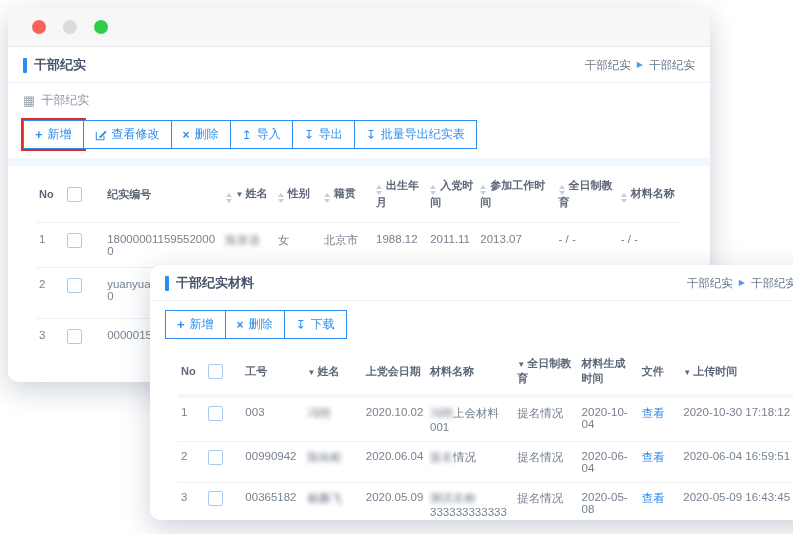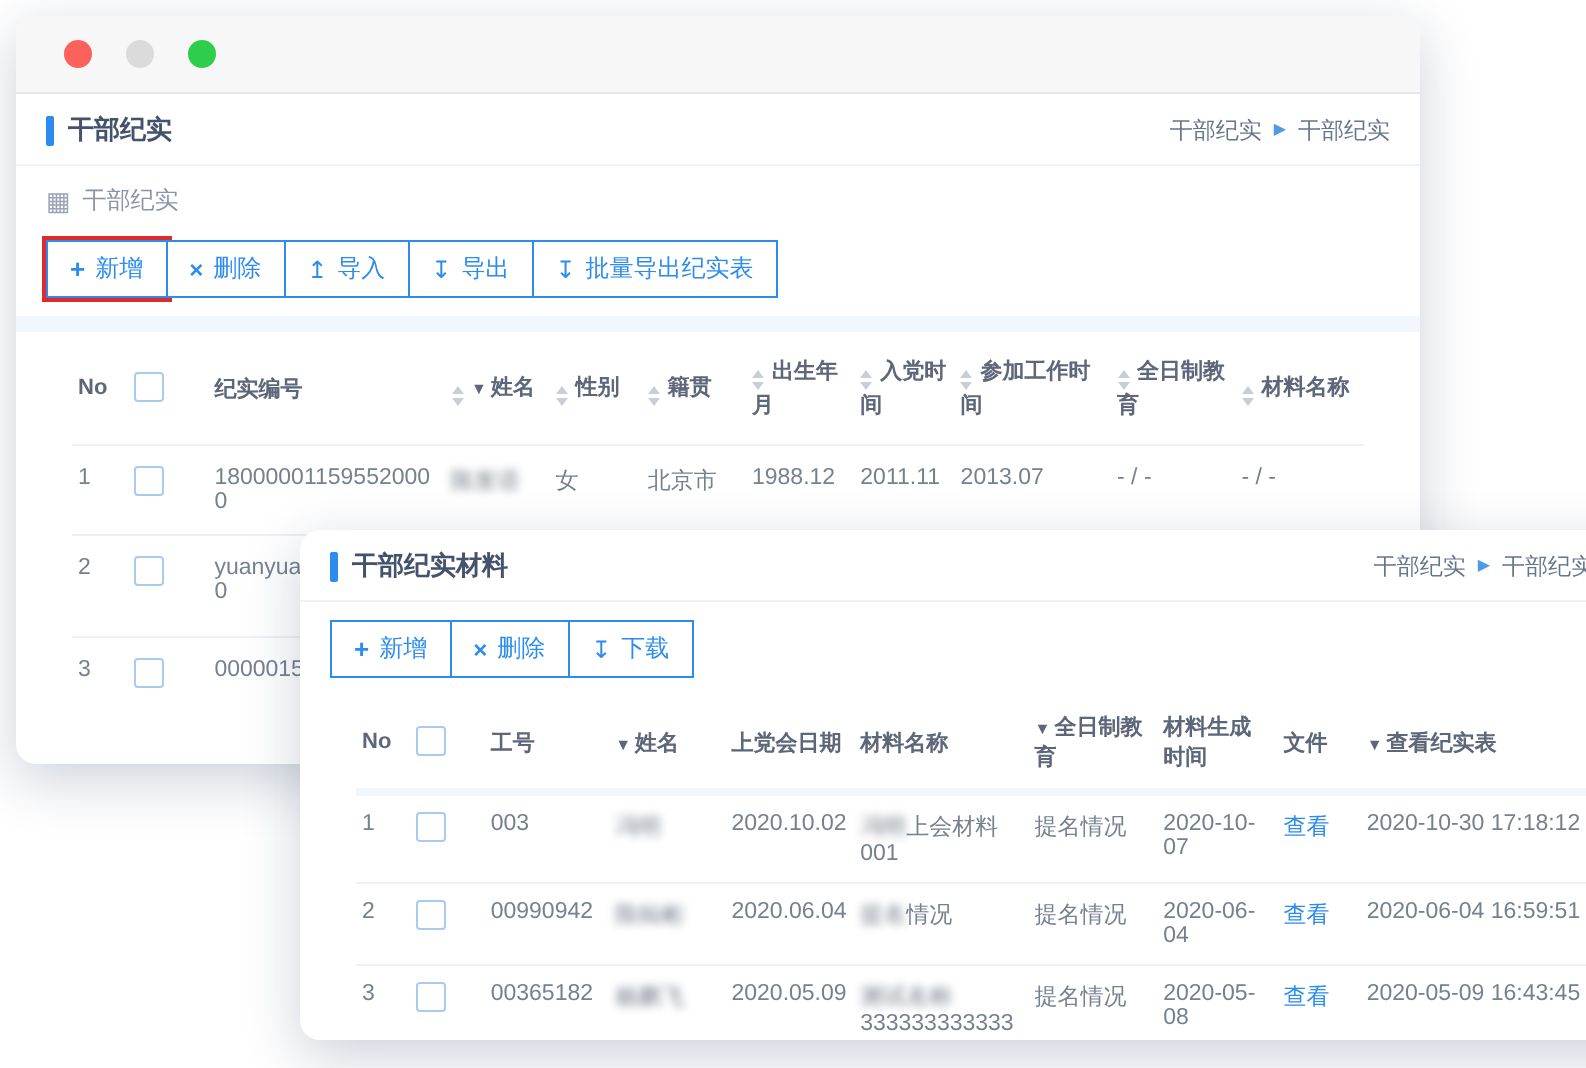--- a/index.html
+++ b/index.html
@@ -83,20 +83,29 @@
   <div class="section-row">
     <span class="grid-ic">▦</span>
     <span>干部纪实</span>
   </div>
 
   <div class="toolbar">
     <button class="btn">
       <span class="bi plus">+</span>
       <span>新增</span>
       <span class="hl-box"></span>
+    </button>
+    <button class="btn">
+      <span class="bi">
+          <svg width="12" height="12" viewBox="0 0 14 14">
+            <path d="M1.5 3.5v9h9V8" fill="none" stroke="currentColor" stroke-width="1.2"></path>
+            <path d="M5.5 8.5l6.5-6.5 1.6 1.6-6.5 6.5-2.3.7z" fill="currentColor"></path>
+          </svg>
+        </span>
+      <span>查看修改</span>
     </button>
     <button class="btn">
       <span class="bi" style="font-weight:bold">×</span>
       <span>删除</span>
     </button>
     <button class="btn">
       <span class="bi">↥</span>
       <span>导入</span>
     </button>
     <button class="btn">
@@ -257,33 +266,33 @@
         <tr style="border-bottom:4px solid #f1f7fb">
           <th>No</th>
           <th><input type="checkbox" style=""></th>
           <th>工号</th>
           <th><span class="funnel">▼</span><span>姓名</span></th>
           <th>上党会日期</th>
           <th>材料名称</th>
           <th><span class="funnel">▼</span><span>全日制教育</span></th>
           <th>材料生成时间</th>
           <th>文件</th>
-          <th><span class="funnel">▼</span><span>查看纪实表</span></th>
+          <th><span class="funnel">▼</span><span>上传时间</span></th>
         </tr>
       </thead>
       <tbody>
         <tr>
           <td>1</td>
           <td><input type="checkbox" style=""></td>
           <td>003</td>
           <td class="redacted">冯明</td>
           <td>2020.10.02</td>
           <td><span class="redacted">冯明</span><span>上会材料001</span></td>
           <td>提名情况</td>
-          <td>2020-10-07</td>
+          <td>2020-10-04</td>
           <td><span class="link">查看</span></td>
           <td>2020-10-30 17:18:12</td>
         </tr>
         <tr>
           <td>2</td>
           <td><input type="checkbox" style=""></td>
           <td>00990942</td>
           <td class="redacted">陈灿彬</td>
           <td>2020.06.04</td>
           <td><span class="redacted">提名</span><span>情况</span></td>

